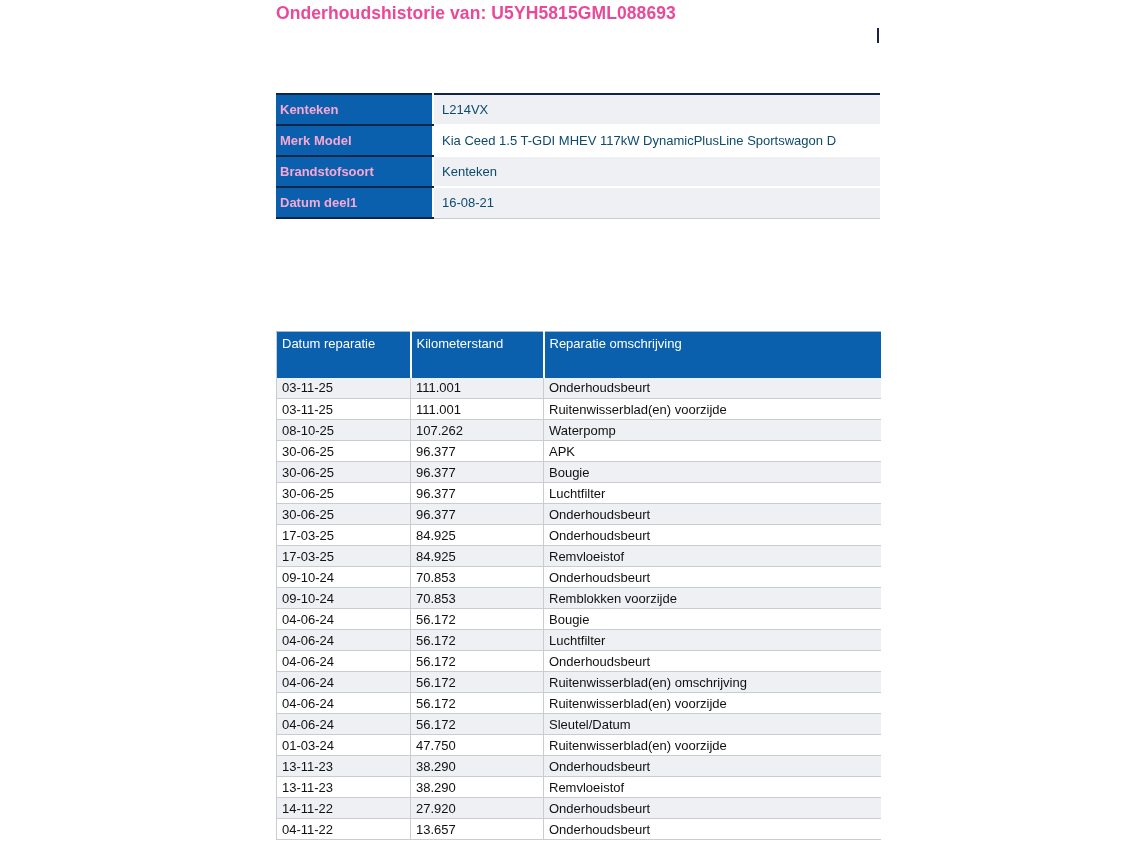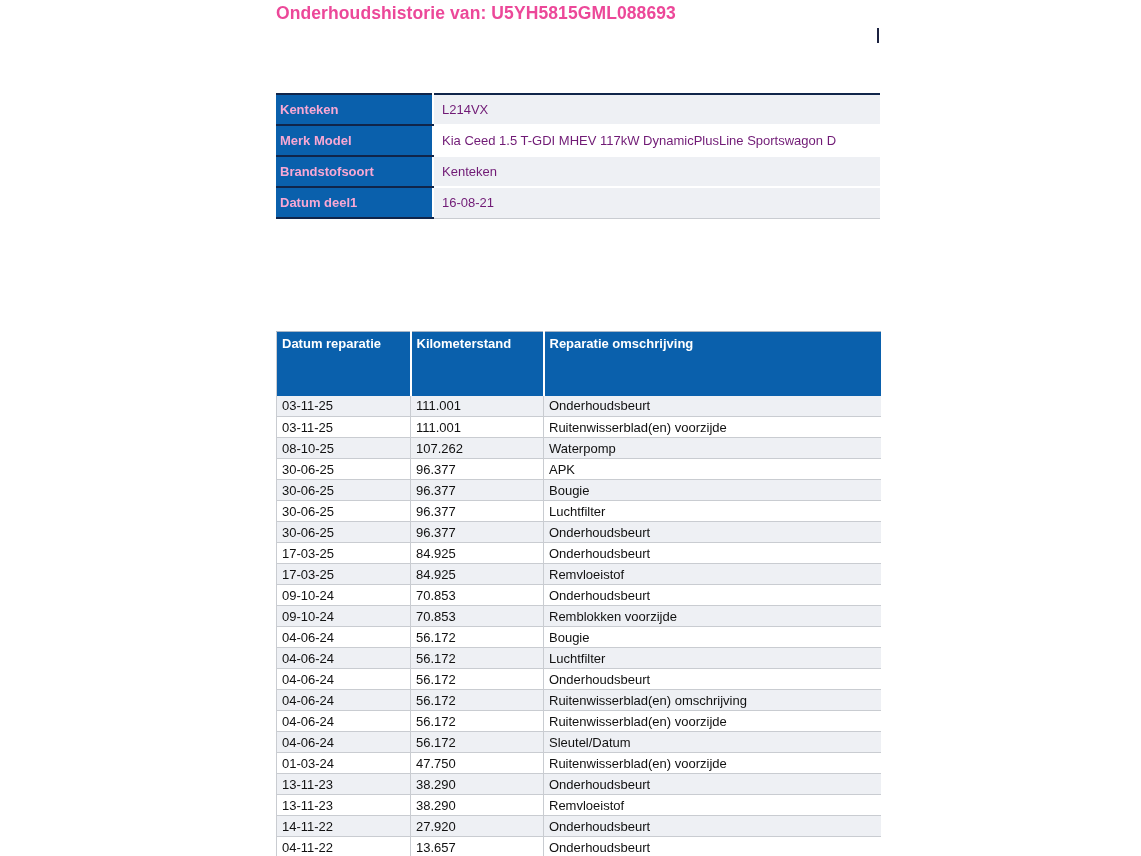--- a/index.html
+++ b/index.html
@@ -34,43 +34,43 @@
   }
   .info-table th {
     width: 157px; height: 31px;
     background: #0a60ac; color: #f9a8d4;
     font-weight: bold; text-align: left;
     padding: 0 4px 0 4px; vertical-align: middle;
     border-bottom: 2px solid #10254a;
     white-space: nowrap; overflow: hidden;
   }
   .info-table td {
-    height: 31px; background: #ffffff; color: #701a75;
+    height: 31px; background: #ffffff; color: #0c4a6e;
     padding: 0 4px 0 8px; vertical-align: middle;
     border-left: 2px solid #ffffff;
     border-bottom: 2px solid #ffffff;
     white-space: nowrap; overflow: hidden;
   }
   .info-table td.shade { background: #eef0f4; }
   .info-table tr:last-child td { border-bottom: 1px solid #c9ccd1; }
 
   
   .history-table {
     position: absolute; left: 276px; top: 331px;
     width: 604px; border-collapse: collapse; table-layout: fixed;
     border-top: 1px solid #a9b6c6;
     border-left: 1px solid #c9ccd1;
     font-size: 13px;
   }
   .history-table col.c1 { width: 134px; }
   .history-table col.c2 { width: 133px; }
   .history-table col.c3 { width: 337px; }
   .history-table thead th {
-    height: 64px; background: #0a60ac; color: #ffffff;
-    font-weight: bold; text-align: left; vertical-align: top;
+    height: 46px; background: #0a60ac; color: #ffffff;
+    font-weight: normal; text-align: left; vertical-align: top;
     padding: 4px 0 0 5px;
     border-right: 2px solid #ffffff;
     white-space: nowrap; overflow: hidden;
   }
   .history-table thead th:last-child { border-right: none; }
   .history-table tbody td {
     height: 21px; background: #ffffff; color: #111111;
     padding: 0 0 0 5px; vertical-align: middle;
     border-bottom: 1px solid #c9ccd1;
     border-right: 1px solid #c9ccd1;

